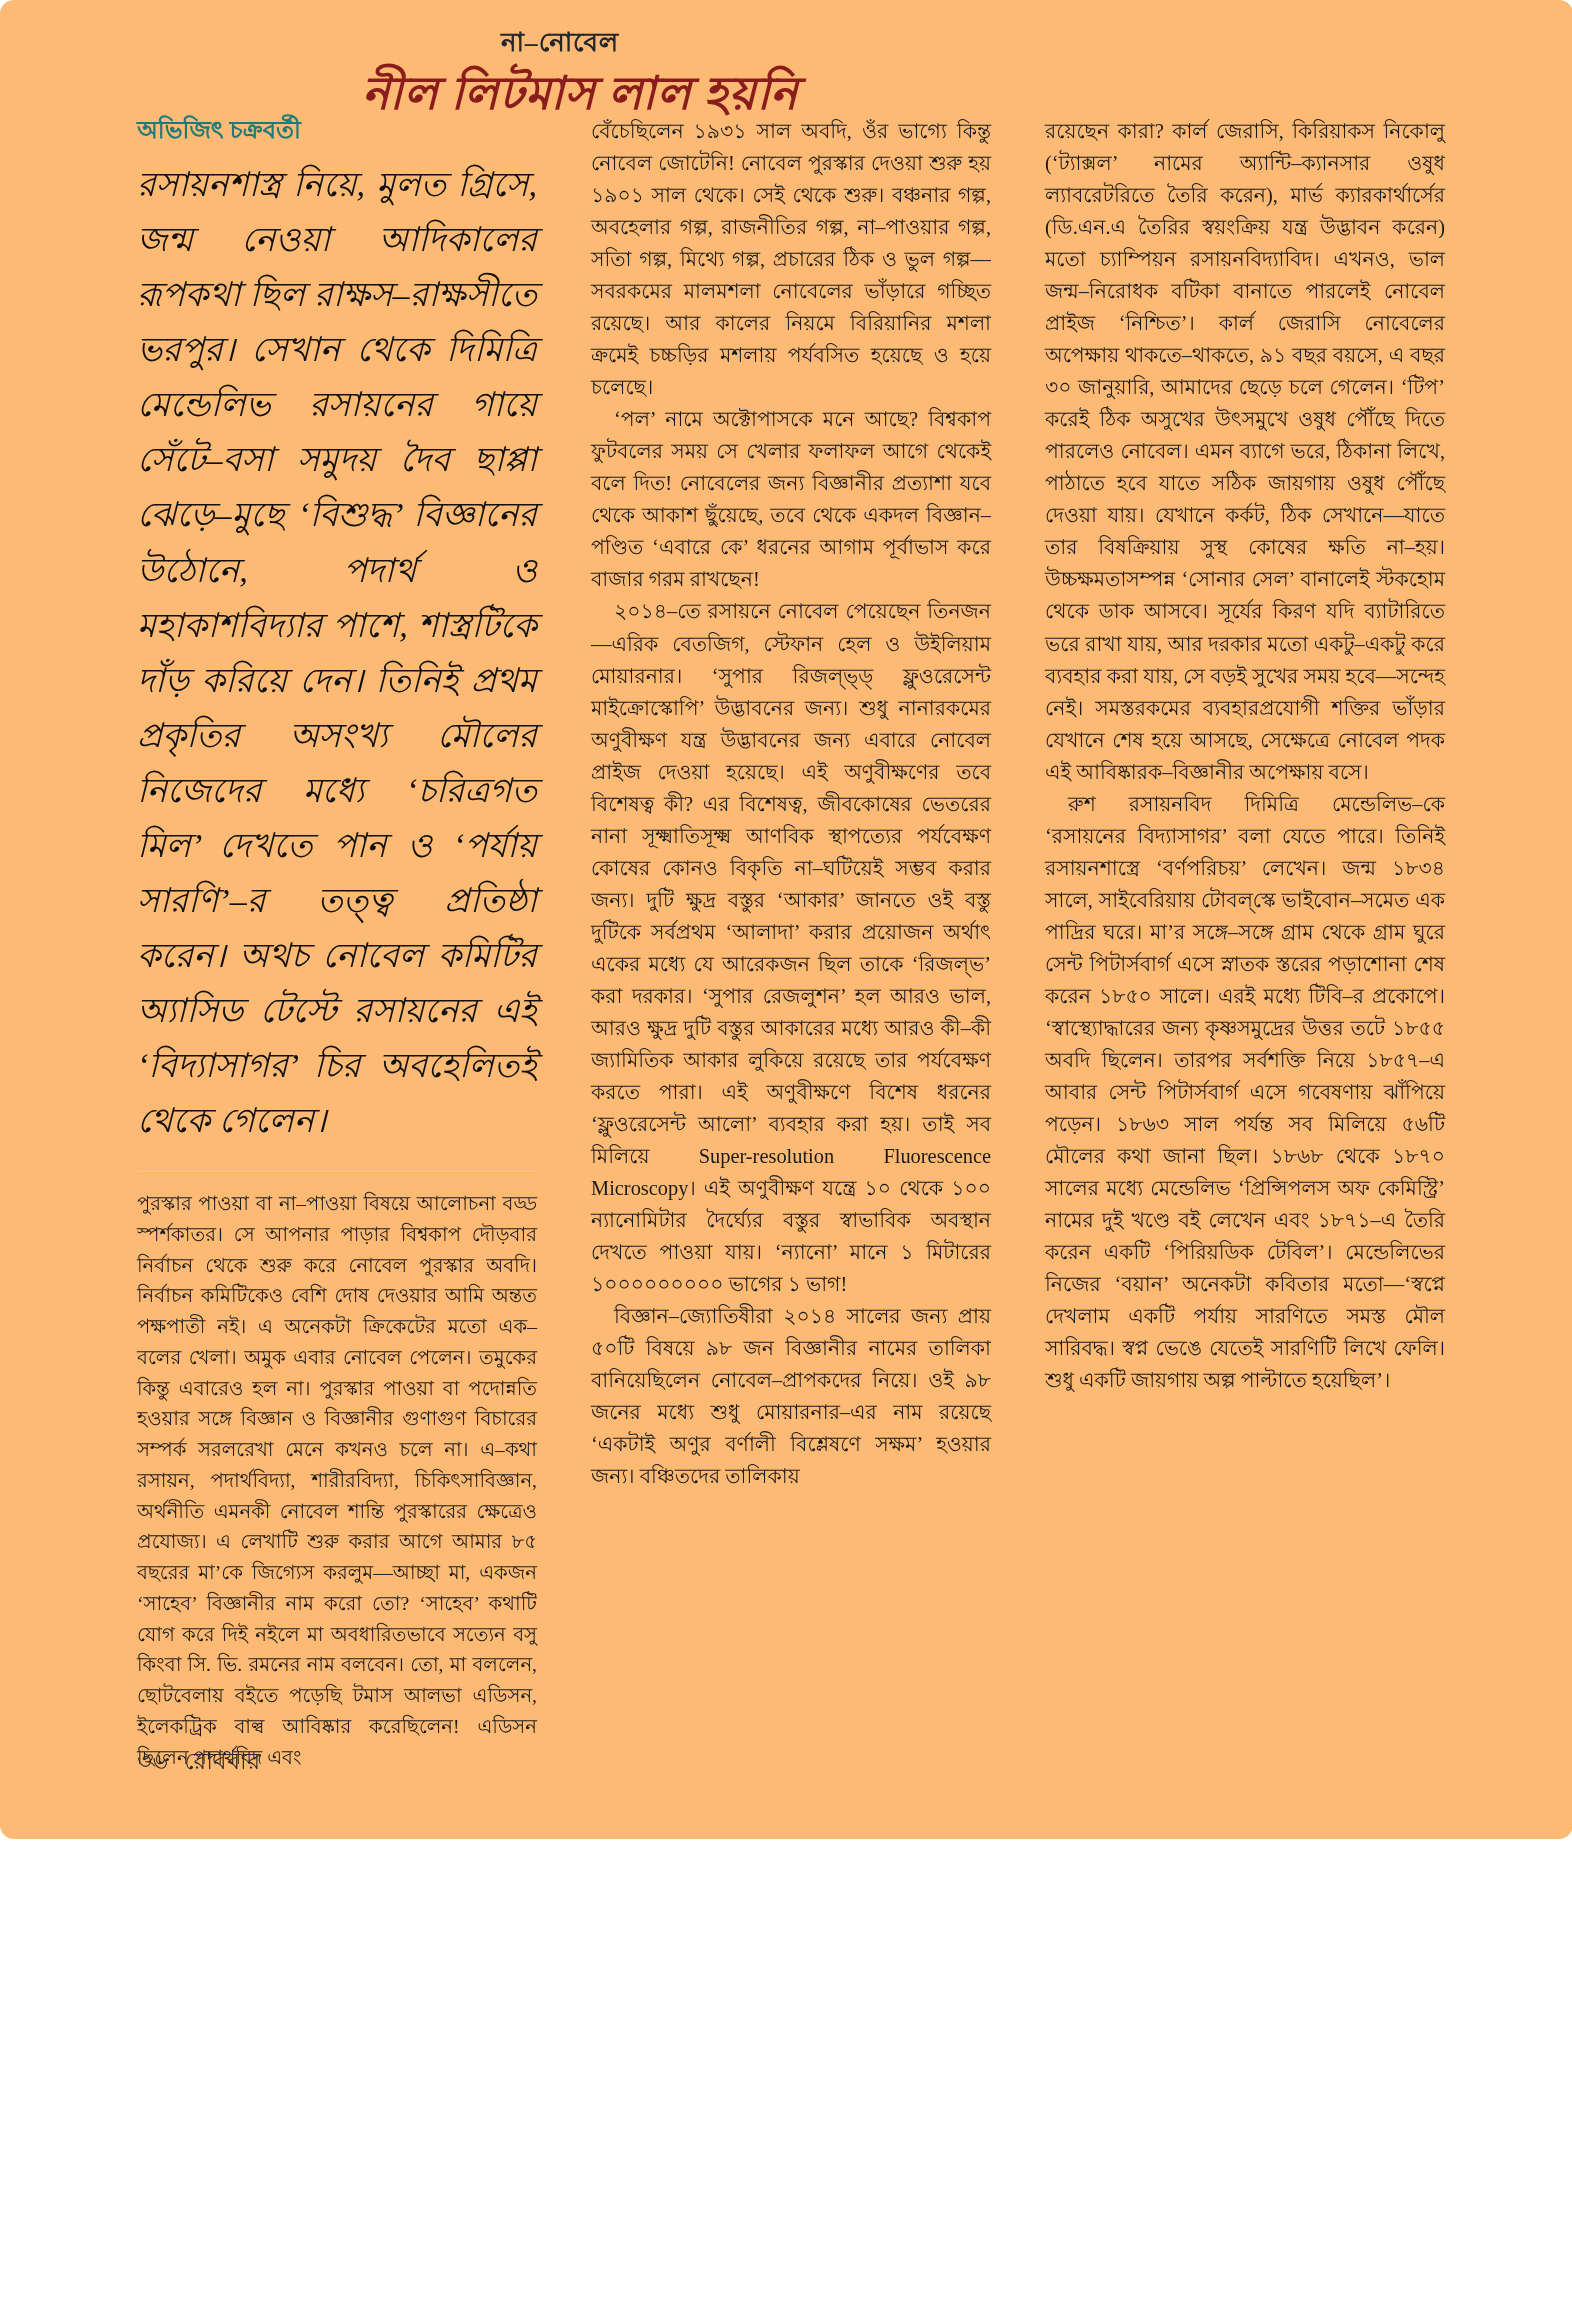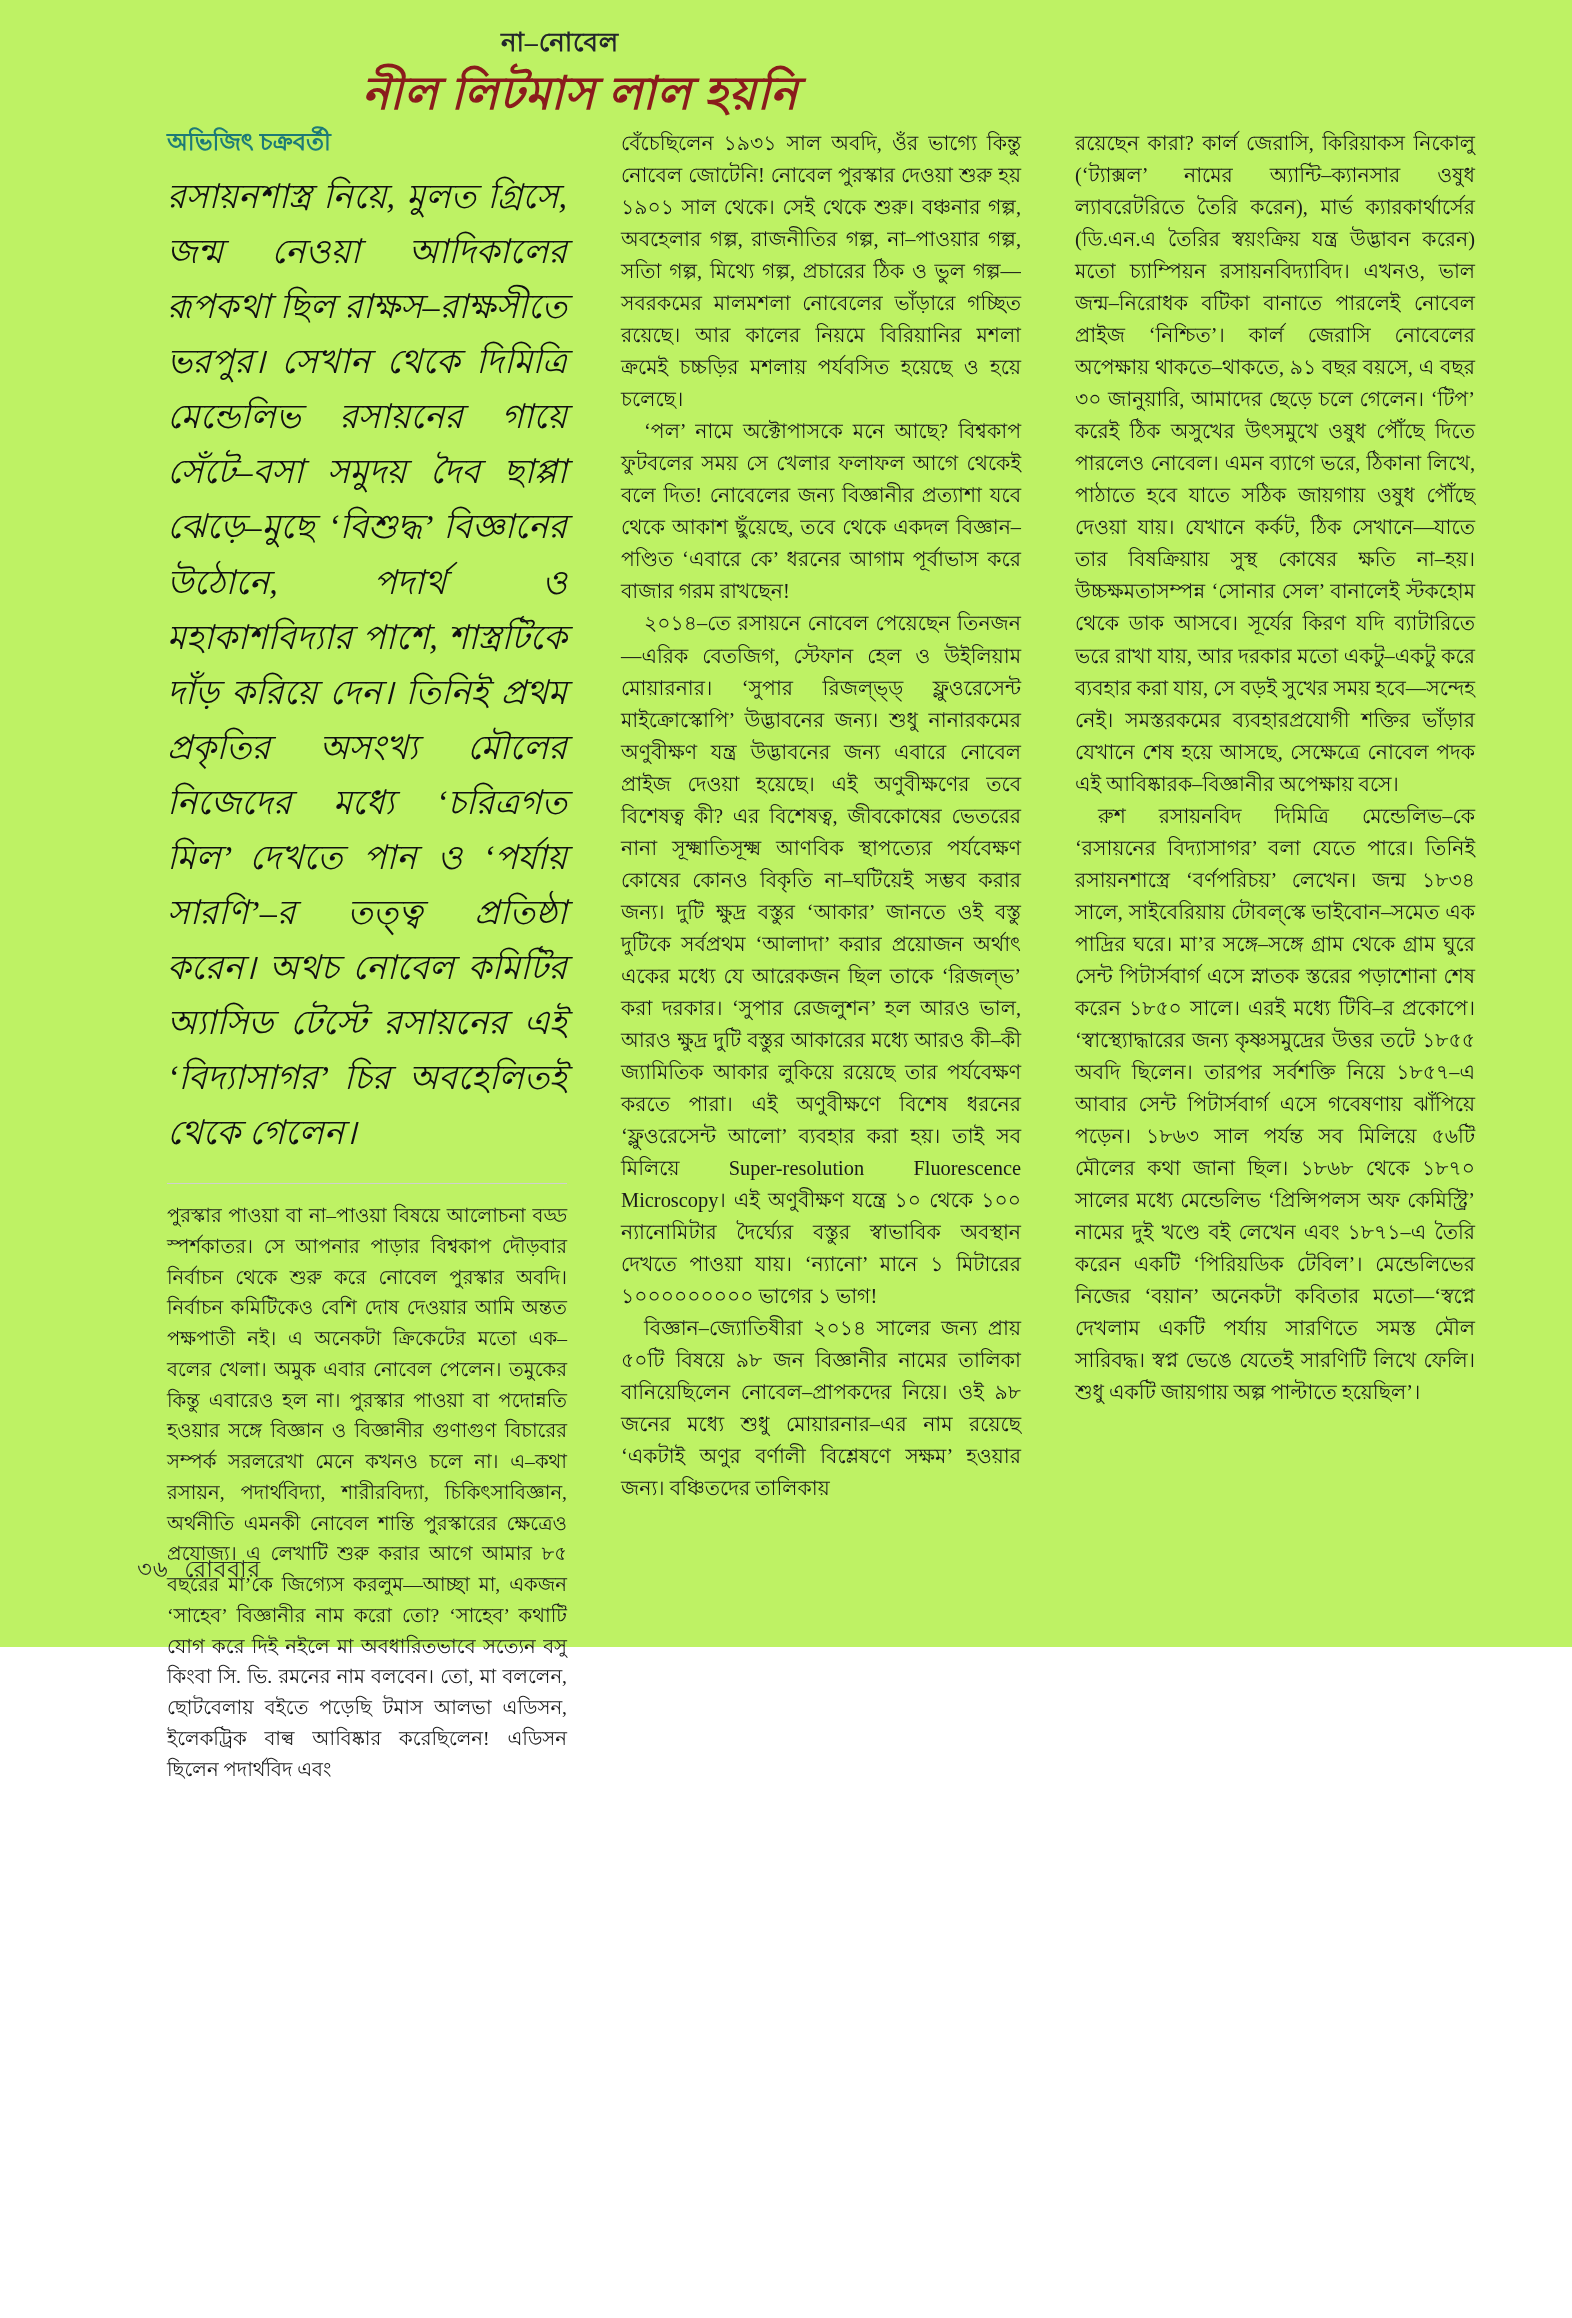--- a/index.html
+++ b/index.html
@@ -12,22 +12,23 @@
     height: 2319px;
     font-family: "Liberation Serif", serif;
     color: #1a1a1a;
     position: relative;
     overflow: hidden;
   }
   .page {
     position: absolute;
     left: 0; top: 0;
     width: 1573px;
-    height: 1647px;
-    background: #bef264;
+    height: 1839px;
+    background: #fdba74;
+    border-radius: 14px;
   }
   .content {
     position: absolute;
     left: 137px;
     top: 115px;
     width: 1309px;
     height: 2094px;
   }
   
   .masthead {
@@ -58,24 +59,23 @@
   
   .cols {
     position: absolute;
     left: 0;
     top: 0;
     width: 1309px;
     height: 2094px;
   }
   .col {
     position: absolute;
-    top: 12px;
+    top: 0;
     width: 400px;
     height: 2063px;
-    margin-left: 30px;
   }
   .col1 { left: 0; }
   .col2 { left: 454px; }
   .col3 { left: 908px; }
 
   .byline {
     font-size: 24px;
     font-weight: 700;
     color: #1d7a77;
     margin: 0 0 10.8px 0;

